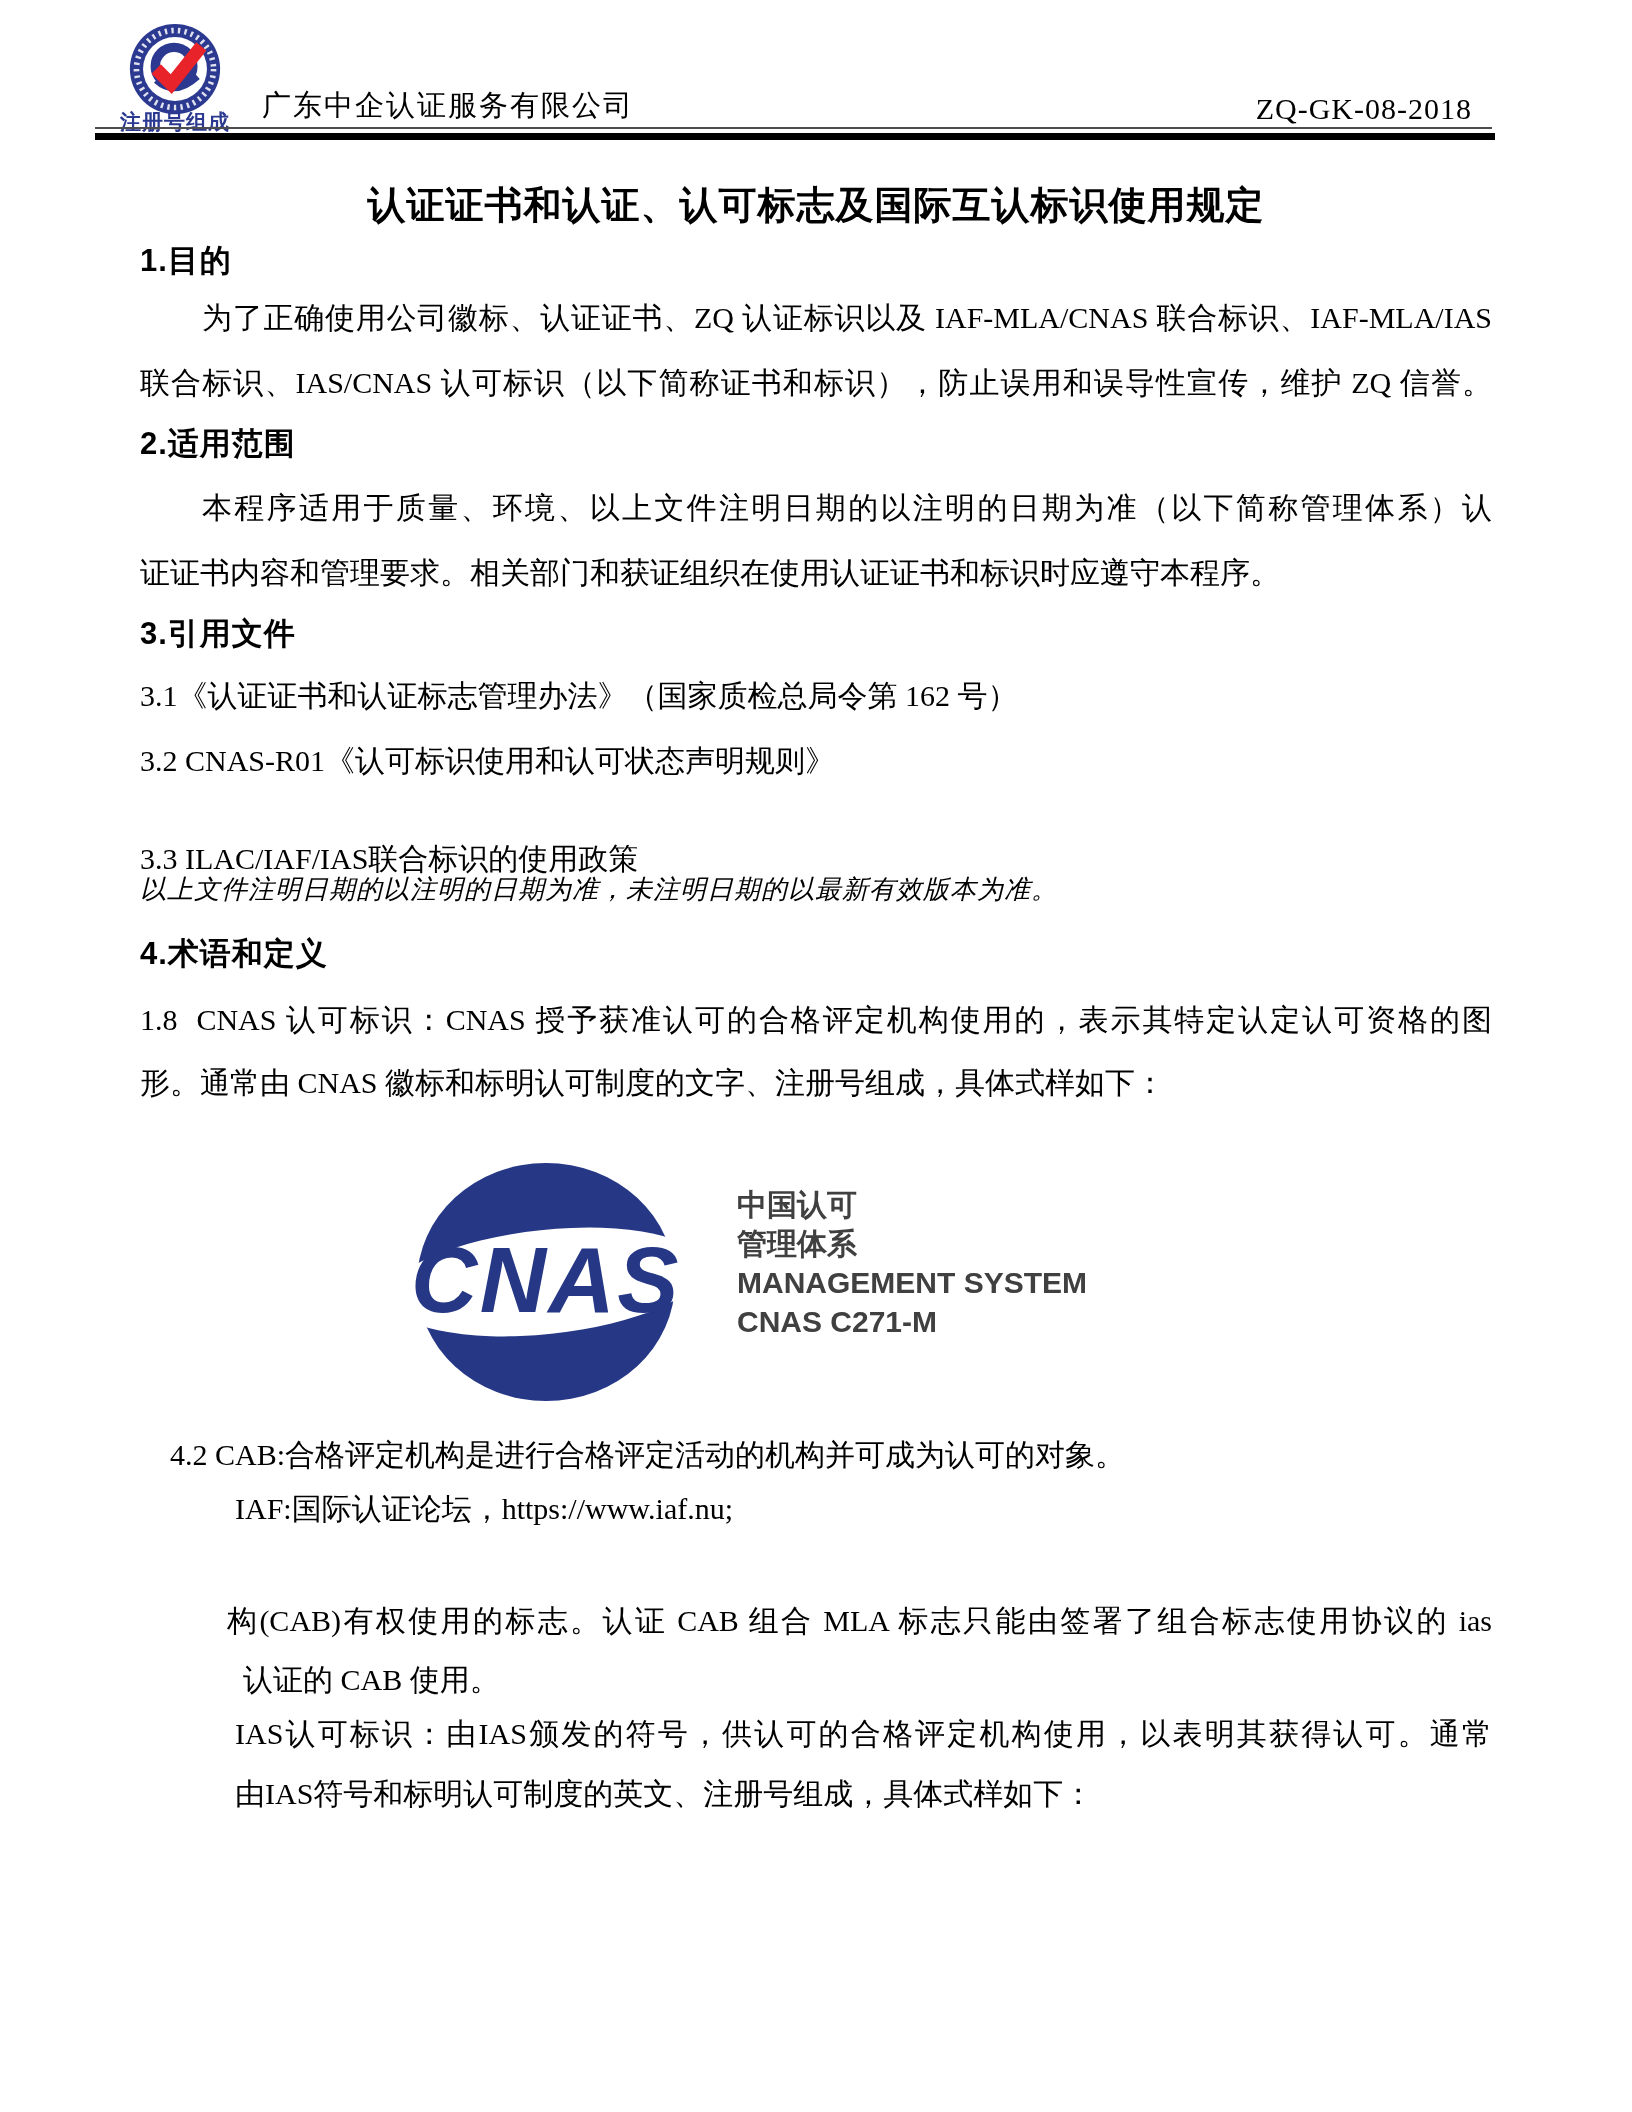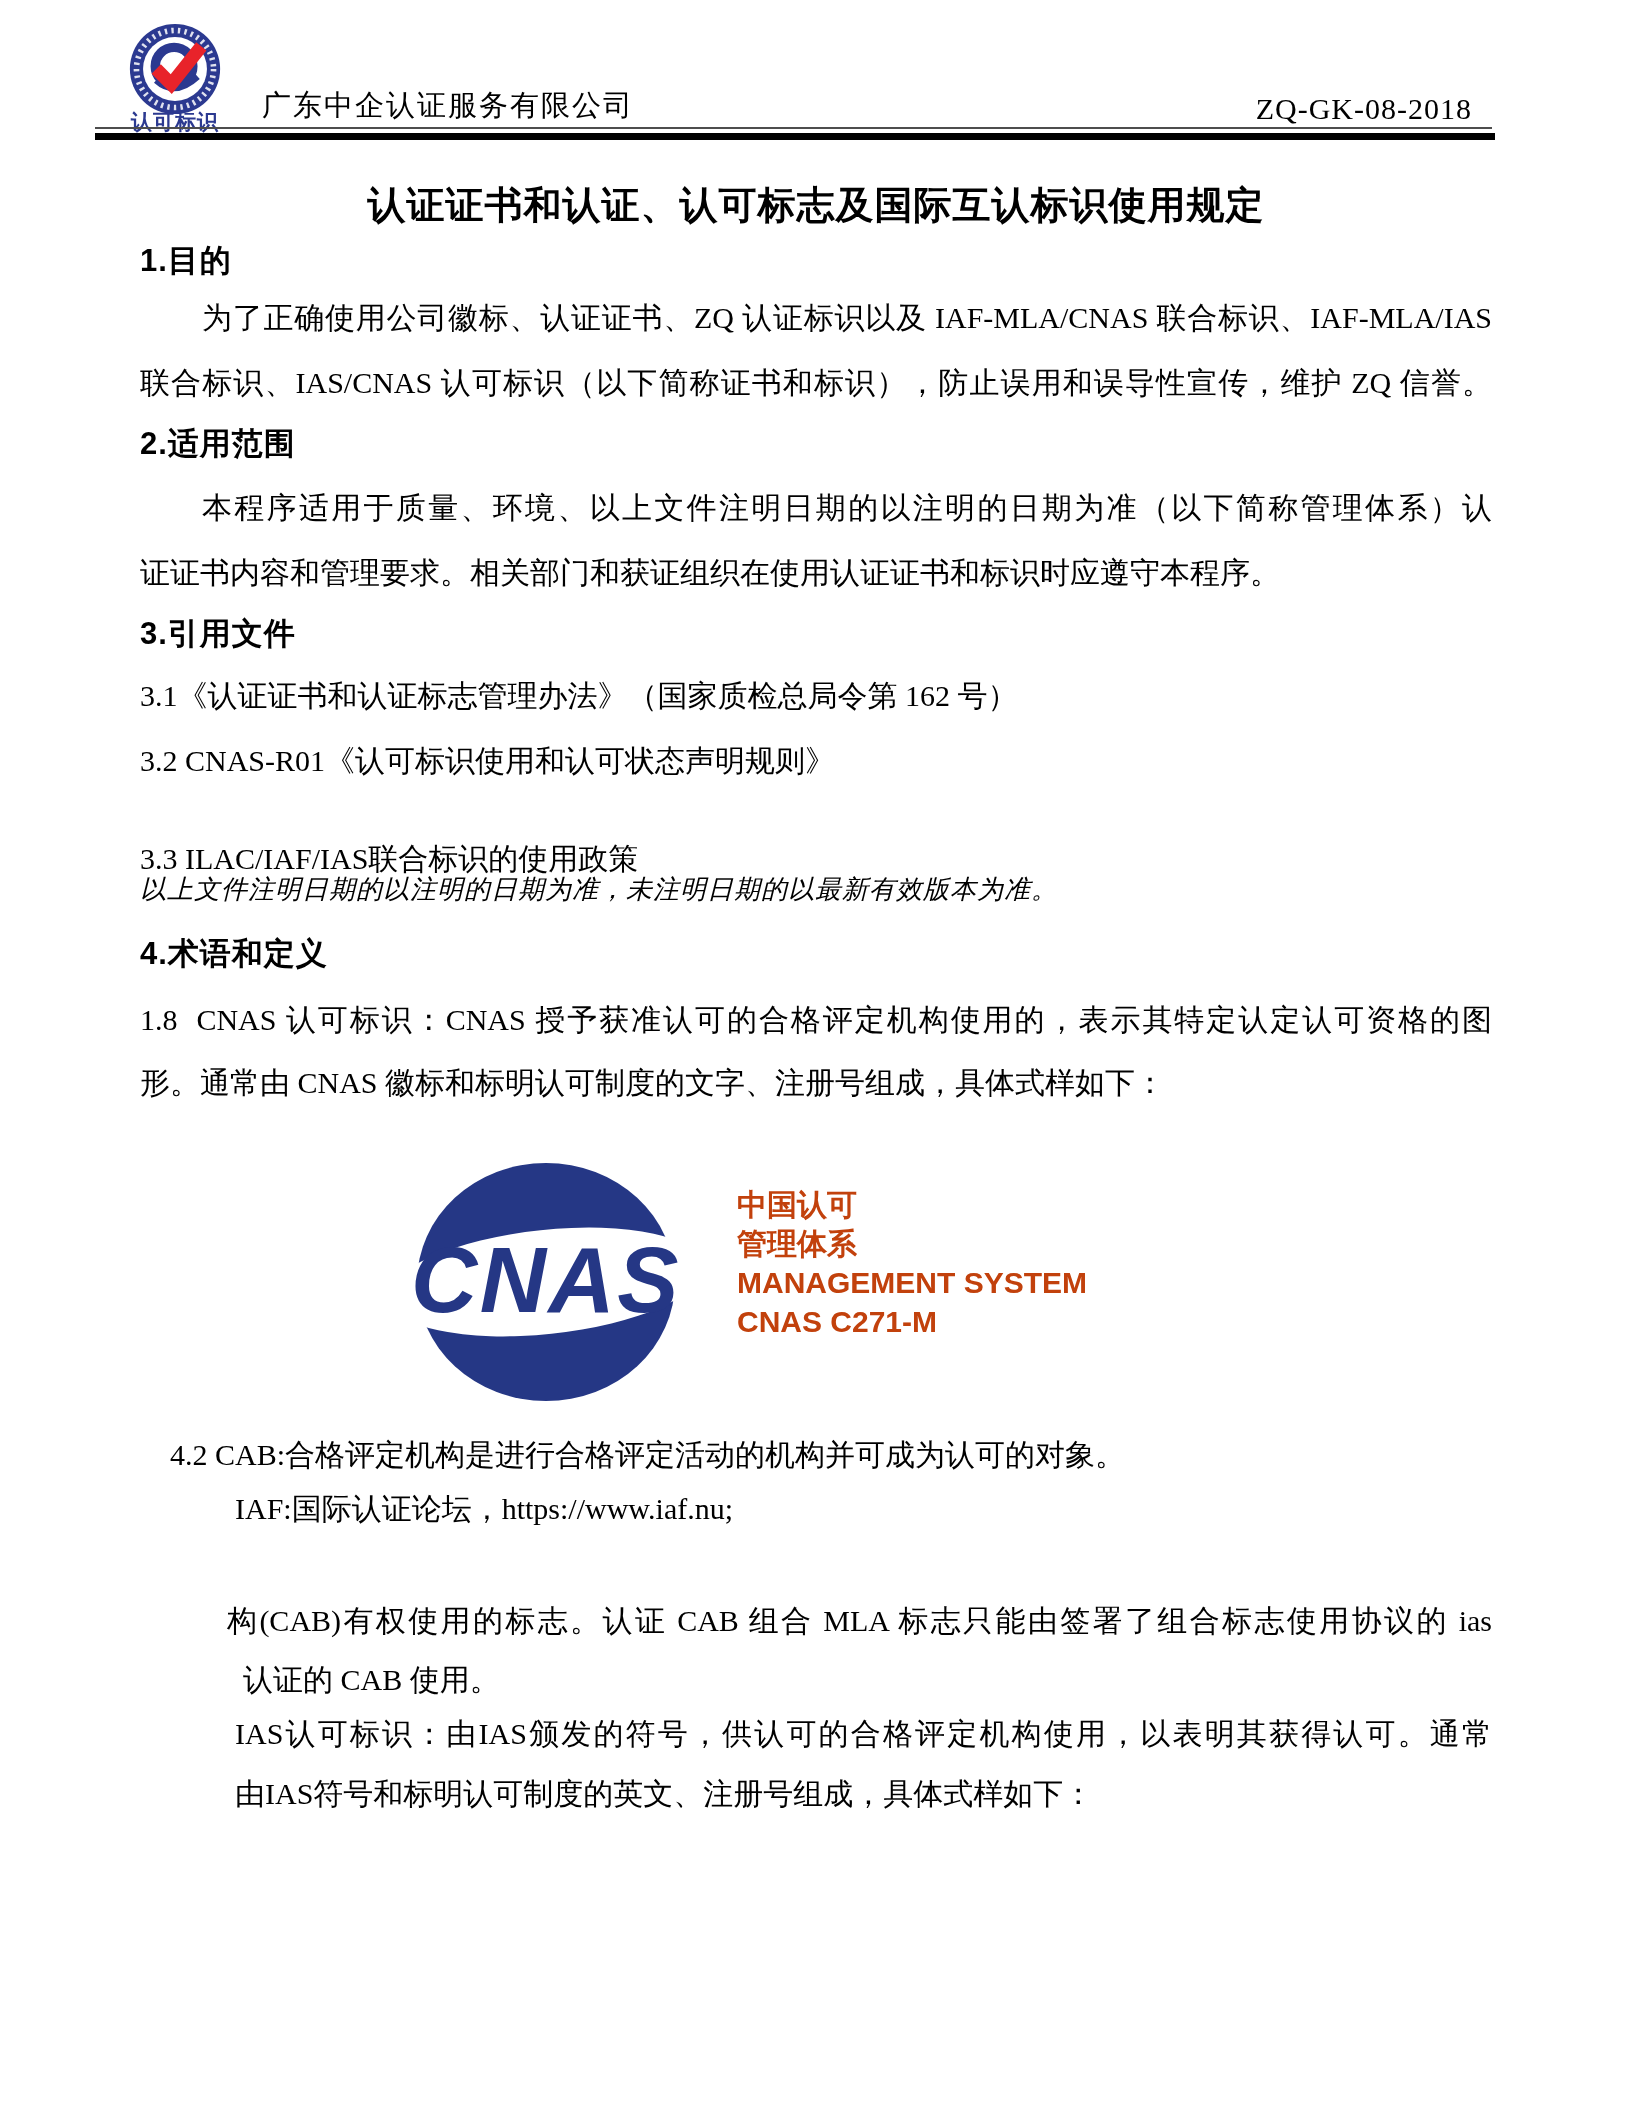--- a/index.html
+++ b/index.html
@@ -48,39 +48,39 @@
   .w-full { left: 140px; width: 1352px; }
   .indent2 { text-indent: 62px; }
   .note-italic { font-style: italic; font-size: 26px; letter-spacing: 1px; }
 
   
   .cnas-logo { position: absolute; left: 410px; top: 1158px; width: 272px; height: 248px; }
   .cnas-logo svg { width: 100%; height: 100%; display: block; }
   .cnas-caps { position: absolute; left: 737px; top: 1185px; }
   .cnas-caps .cap {
     font-family: "Liberation Sans", "DejaVu Sans", sans-serif;
-    font-weight: bold; font-size: 30px; height: 39px; line-height: 39px; color: #c2410c;
+    font-weight: bold; font-size: 30px; height: 39px; line-height: 39px; color: #404040;
   }
 </style>
 </head>
 <body>
 
 <div class="page">
 
   <div class="badge">
     <svg viewBox="0 0 100 100" xmlns="http://www.w3.org/2000/svg">
       <circle cx="50" cy="50" r="48" fill="#2b3990"></circle>
       <circle cx="50" cy="50" r="41" fill="none" stroke="#ffffff" stroke-width="6" stroke-dasharray="2.5 4.5" opacity="0.85"></circle>
       <circle cx="50" cy="50" r="34" fill="#ffffff"></circle>
       <circle cx="49" cy="47" r="20" fill="none" stroke="#2b3990" stroke-width="10"></circle>
       <path d="M30,62 Q50,80 74,58" stroke="#2b3990" stroke-width="7" fill="none"></path>
       <path d="M30,50 L46,66 L78,26" stroke="#e8232a" stroke-width="14" fill="none"></path>
     </svg>
   </div>
-  <div class="badge-caption">认可标识</div>
+  <div class="badge-caption">注册号组成</div>
   <div class="company-name">广东中企认证服务有限公司</div>
   <div class="doc-number">ZQ-GK-08-2018</div>
   <div class="rule-thin"></div>
   <div class="rule-thick"></div>
 
   <div class="doc-title">认证证书和认证、认可标志及国际互认标识使用规定</div>
 
   <div class="line heading" style="left:140px; top:243px;">1.目的</div>
   <div class="line w-full indent2 just" style="top:300px;">为了正确使用公司徽标、认证证书、ZQ 认证标识以及 IAF-MLA/CNAS 联合标识、IAF-MLA/IAS</div>
   <div class="line w-full just" style="top:365px;">联合标识、IAS/CNAS 认可标识（以下简称证书和标识），防止误用和误导性宣传，维护 ZQ 信誉。</div>

